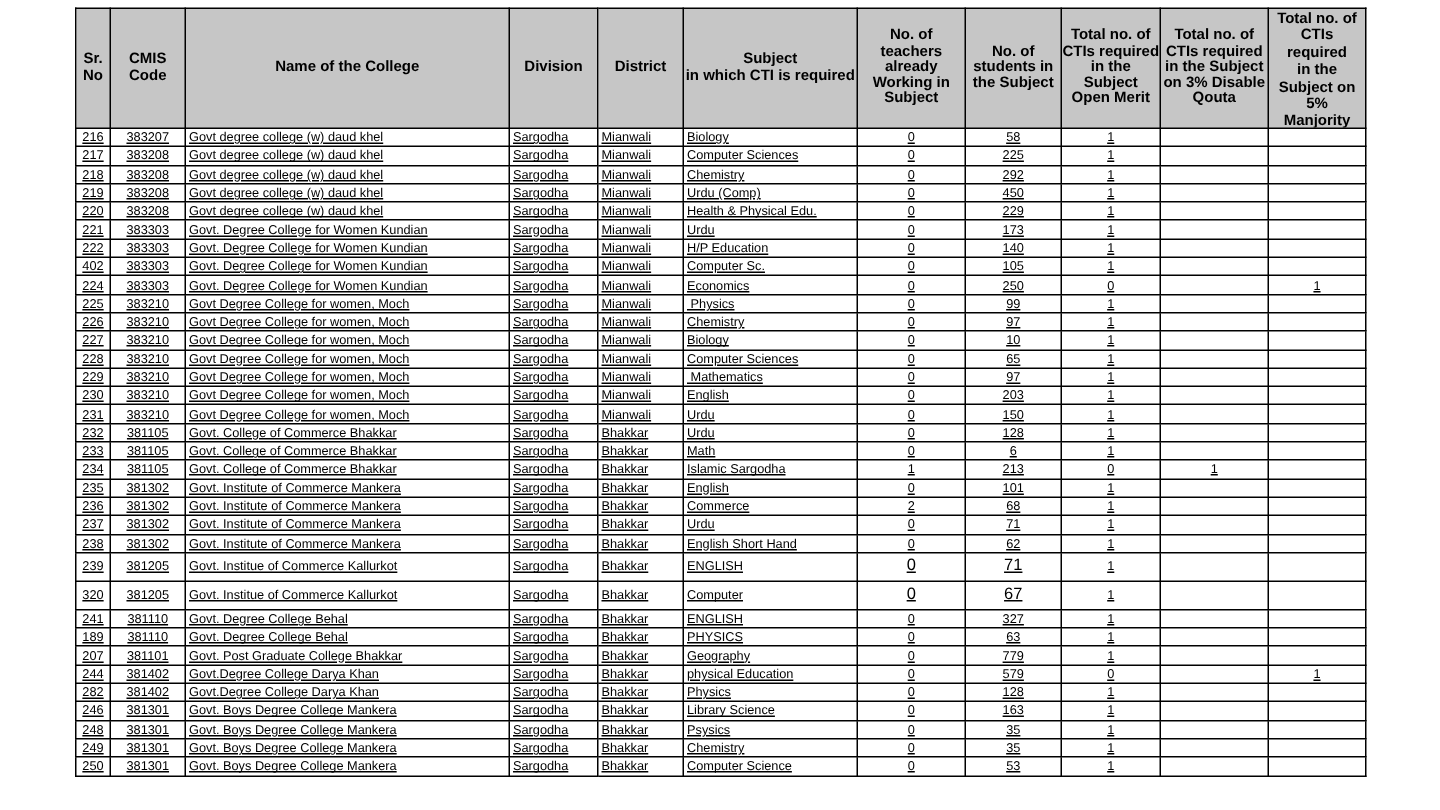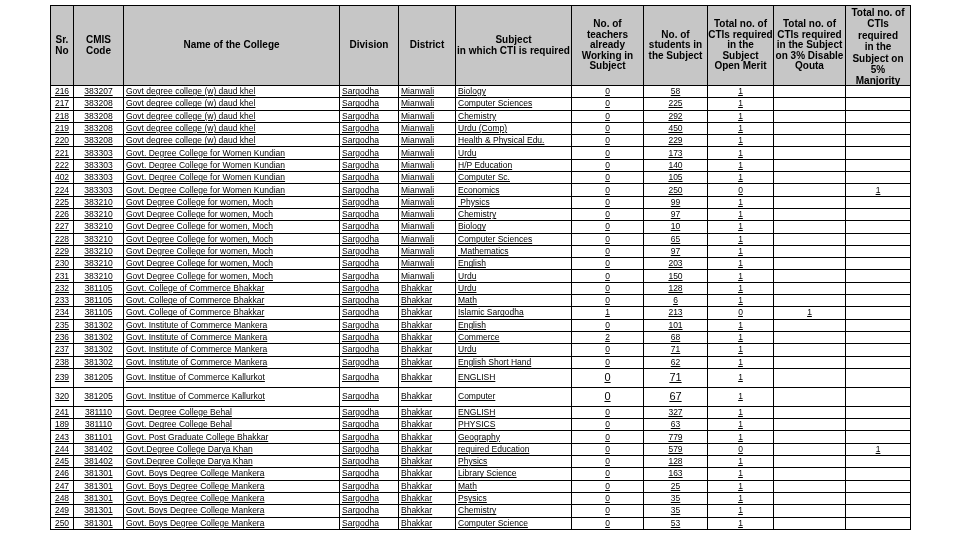--- a/index.html
+++ b/index.html
@@ -454,80 +454,67 @@
           <td class="l">Sargodha</td>
           <td class="l">Bhakkar</td>
           <td class="l">PHYSICS</td>
           <td class="c bignum">0</td>
           <td class="c bignum">63</td>
           <td class="c">1</td>
           <td class="c"></td>
           <td class="c"></td>
         </tr>
         <tr>
-          <td class="c">243</td>
+          <td class="c">207</td>
           <td class="c">381101</td>
           <td class="l">Govt. Post Graduate College Bhakkar</td>
           <td class="l">Sargodha</td>
           <td class="l">Bhakkar</td>
           <td class="l">Geography</td>
           <td class="c bignum">0</td>
           <td class="c bignum">779</td>
           <td class="c">1</td>
           <td class="c"></td>
           <td class="c"></td>
         </tr>
         <tr>
           <td class="c">244</td>
           <td class="c">381402</td>
           <td class="l">Govt.Degree College Darya Khan</td>
           <td class="l">Sargodha</td>
           <td class="l">Bhakkar</td>
-          <td class="l">required Education</td>
+          <td class="l">physical Education</td>
           <td class="c bignum">0</td>
           <td class="c bignum">579</td>
           <td class="c">0</td>
           <td class="c"></td>
           <td class="c">1</td>
         </tr>
         <tr>
-          <td class="c">245</td>
+          <td class="c">282</td>
           <td class="c">381402</td>
           <td class="l">Govt.Degree College Darya Khan</td>
           <td class="l">Sargodha</td>
           <td class="l">Bhakkar</td>
           <td class="l">Physics</td>
           <td class="c bignum">0</td>
           <td class="c bignum">128</td>
           <td class="c">1</td>
           <td class="c"></td>
           <td class="c"></td>
         </tr>
         <tr>
           <td class="c">246</td>
           <td class="c">381301</td>
           <td class="l">Govt. Boys Degree College Mankera</td>
           <td class="l">Sargodha</td>
           <td class="l">Bhakkar</td>
           <td class="l">Library Science</td>
           <td class="c bignum">0</td>
           <td class="c bignum">163</td>
-          <td class="c">1</td>
-          <td class="c"></td>
-          <td class="c"></td>
-        </tr>
-        <tr>
-          <td class="c">247</td>
-          <td class="c">381301</td>
-          <td class="l">Govt. Boys Degree College Mankera</td>
-          <td class="l">Sargodha</td>
-          <td class="l">Bhakkar</td>
-          <td class="l">Math</td>
-          <td class="c bignum">0</td>
-          <td class="c bignum">25</td>
           <td class="c">1</td>
           <td class="c"></td>
           <td class="c"></td>
         </tr>
         <tr>
           <td class="c">248</td>
           <td class="c">381301</td>
           <td class="l">Govt. Boys Degree College Mankera</td>
           <td class="l">Sargodha</td>
           <td class="l">Bhakkar</td>

